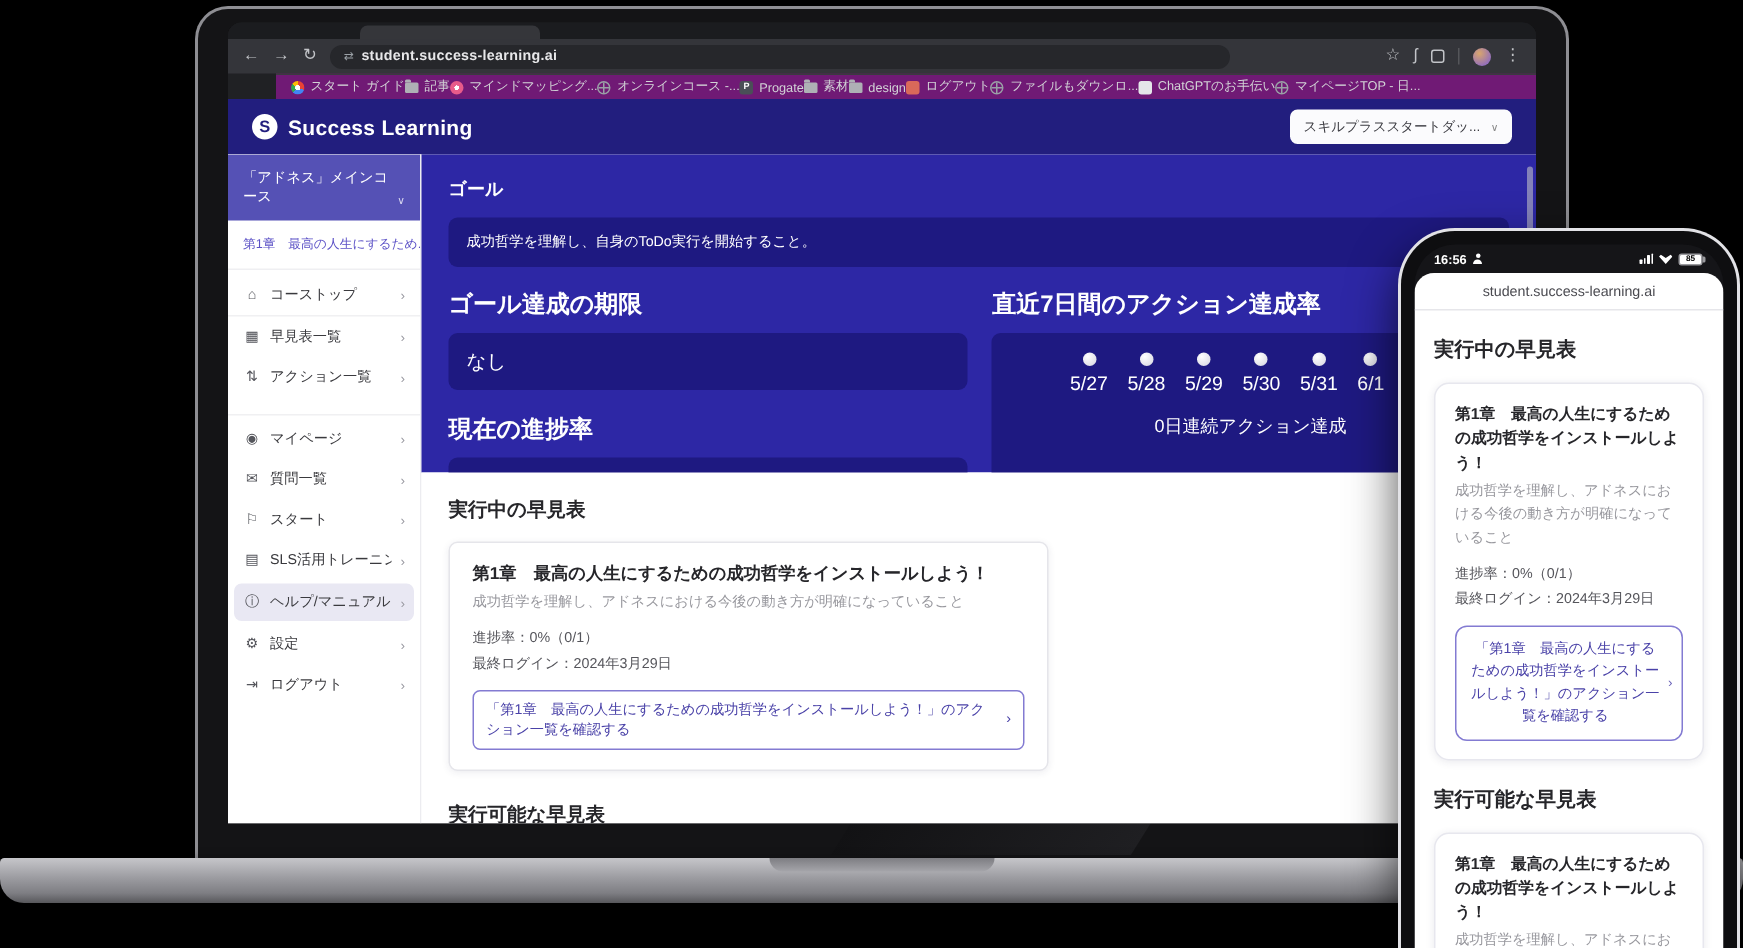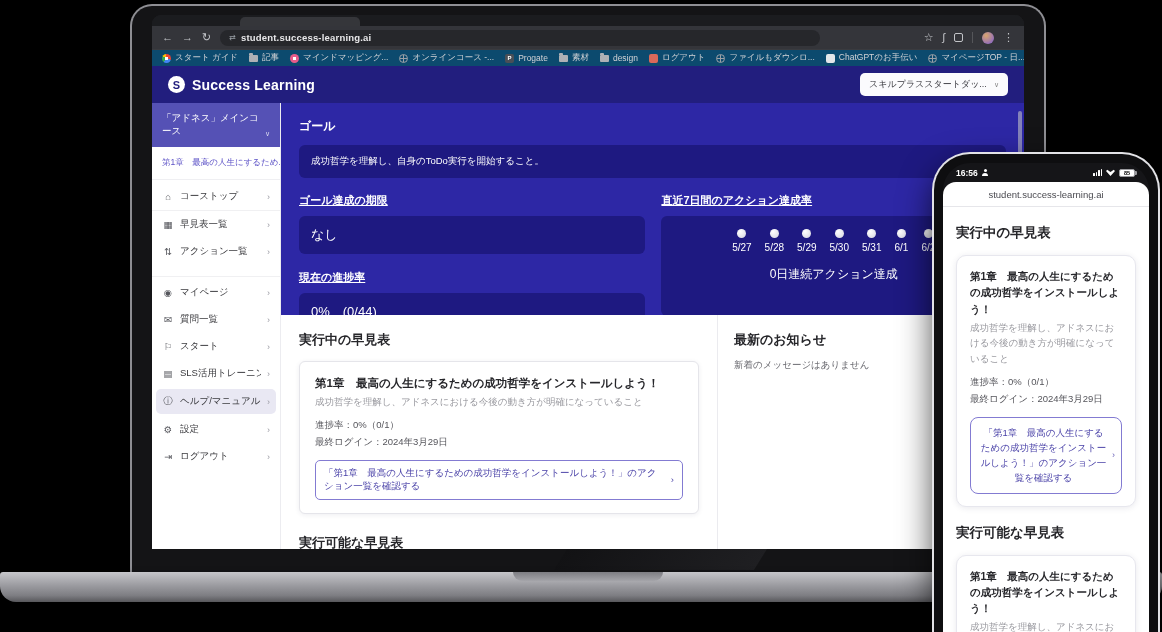--- a/index.html
+++ b/index.html
@@ -32,22 +32,22 @@
   .nav-ico { color:#c2c4c8; font-size:11px; line-height:1; }
   .url-pill { flex:1; max-width:600px; height:16px; background:#26272b; border-radius:9px;
     display:flex; align-items:center; padding:0 9px; gap:5px; }
   .site-set { color:#9aa0a6; font-size:8px; }
   .url-text { color:#e8e8ea; font-size:9.5px; font-weight:bold; letter-spacing:.2px; }
   .tb-right { display:flex; align-items:center; gap:9px; margin-left:auto; }
   .ext-sq { width:9px; height:9px; border:1px solid #c2c4c8; border-radius:2px; }
   .avatar { width:12px; height:12px; border-radius:50%;
     background:radial-gradient(circle at 35% 30%,#d9a66c,#7b5cd6); }
   .tb-sep { width:1px; height:11px; background:#55565a; }
-  .bookmarks { height:17px; background:#0c4a6e; border-top:1px solid #3a3b3f;
-    display:flex; align-items:center; padding:0 10px; gap:11px; flex:none; white-space:nowrap; }
+  .bookmarks { height:17px; background:#701a75; border-top:1px solid #3a3b3f;
+    display:flex; align-items:center; padding:0 10px; flex:none; white-space:nowrap;margin-left:32px; }
   .bm { display:flex; align-items:center; gap:4px; color:#d2d3d6; font-size:8.5px; }
   .bm-icon { width:9px; height:9px; border-radius:2px; flex:none; display:flex;
     align-items:center; justify-content:center; font-size:6px; color:#fff; font-weight:bold; }
   .bm-icon.chrome { border-radius:50%;
     background:radial-gradient(circle,#fff 0 1.7px,transparent 1.8px),
     conic-gradient(#ea4335 0 30%,#4285f4 30% 62%,#34a853 62% 84%,#fbbc05 84% 100%); }
   .bm-icon.folder { height:7px; background:#aeb0b5; border-radius:1px; position:relative; margin-top:1px; }
   .bm-icon.folder::before { content:""; position:absolute; left:0; top:-2px; width:4px; height:2px;
     background:#aeb0b5; border-radius:1px 1px 0 0; }
   .bm-icon.globe { border-radius:50%; border:1px solid #9aa0a6;
@@ -93,30 +93,30 @@
   .side-chev { color:#9a9aa2; font-size:9px; }
 
   .main { flex:1; display:flex; flex-direction:column; min-width:0; }
   .hero { background:#2d27a5; padding:15px 18px 16px; height:212px; flex:none; }
   .hero-title { color:#fff; font-size:12px; font-weight:bold; margin-bottom:10px; }
   .hero-goalbox { background:#1e1981; border-radius:6px; padding:10px 12px;
     color:#fff; font-size:9.5px; margin-bottom:15px; }
   .hero-cols { display:flex; gap:16px; }
   .hero-left { width:49%; }
   .hero-right { flex:1; }
-  .hero-label { color:#fff; font-size:11px; font-weight:bold; margin-bottom:8px;text-decoration:underline; }
+  .hero-label { color:#fff; font-size:16px; font-weight:bold; margin-bottom:8px; }
   .hero-label.mt { margin-top:16px; }
   .hero-box { background:#1e1981; border-radius:6px; padding:10px 12px;
     color:#fff; font-size:13px; }
   .weekly-box { background:#1e1981; border-radius:6px; padding:13px 10px 10px; height:100px; }
   .weekly-days { display:flex; justify-content:center; gap:13px; }
   .day { display:flex; flex-direction:column; align-items:center; gap:4px; }
   .day-dot { width:9px; height:9px; border-radius:50%;
     background:radial-gradient(circle at 35% 30%,#ffffff,#d4d4e0); }
-  .day-label { color:#fff; font-size:10px; }
+  .day-label { color:#fff; font-size:13px; }
   .streak { color:#fff; font-size:12px; text-align:center; margin-top:13px; }
 
   .white-row { flex:1; display:flex; background:#fff; min-height:0; }
   .left-col { width:436px; flex:none; padding:16px 18px; }
   .sec-h { font-size:13px; font-weight:bold; color:#26262a; }
   .card { border:1px solid #e5e5ea; border-radius:6px; padding:13px 15px; margin-top:12px;
     box-shadow:0 1px 5px rgba(40,40,80,.08); background:#fff; }
   .card-title { font-size:11.5px; font-weight:bold; color:#26262a; line-height:1.5; }
   .card-desc { font-size:9.5px; color:#98989e; margin-top:3px; line-height:1.5; }
   .card-progress { font-size:9.5px; color:#55555b; margin-top:9px; }
@@ -408,24 +408,20 @@
                   <div class="card-desc">成功哲学を理解し、アドネスにおける今後の動き方が明確になっていること</div>
                   <div class="card-progress">進捗率：0%（0/1）</div>
                   <div class="card-login">最終ログイン：2024年3月29日</div>
                   <div class="card-btn">
                     <span>「第1章　最高の人生にするための成功哲学をインストールしよう！」のアクション一覧を確認する</span>
                     <span>›</span>
                   </div>
                 </div>
                 <div class="sec-h mt">実行可能な早見表</div>
               </div>
-              <div class="right-col">
-                <div class="sec-h">最新のお知らせ</div>
-                <div class="news-empty">新着のメッセージはありません</div>
-              </div>
             </div>
           </div>
         </div>
       </div>
     </div>
   </div>
 
   <div class="laptop-base">
     <div class="base-scoop"></div>
   </div>

